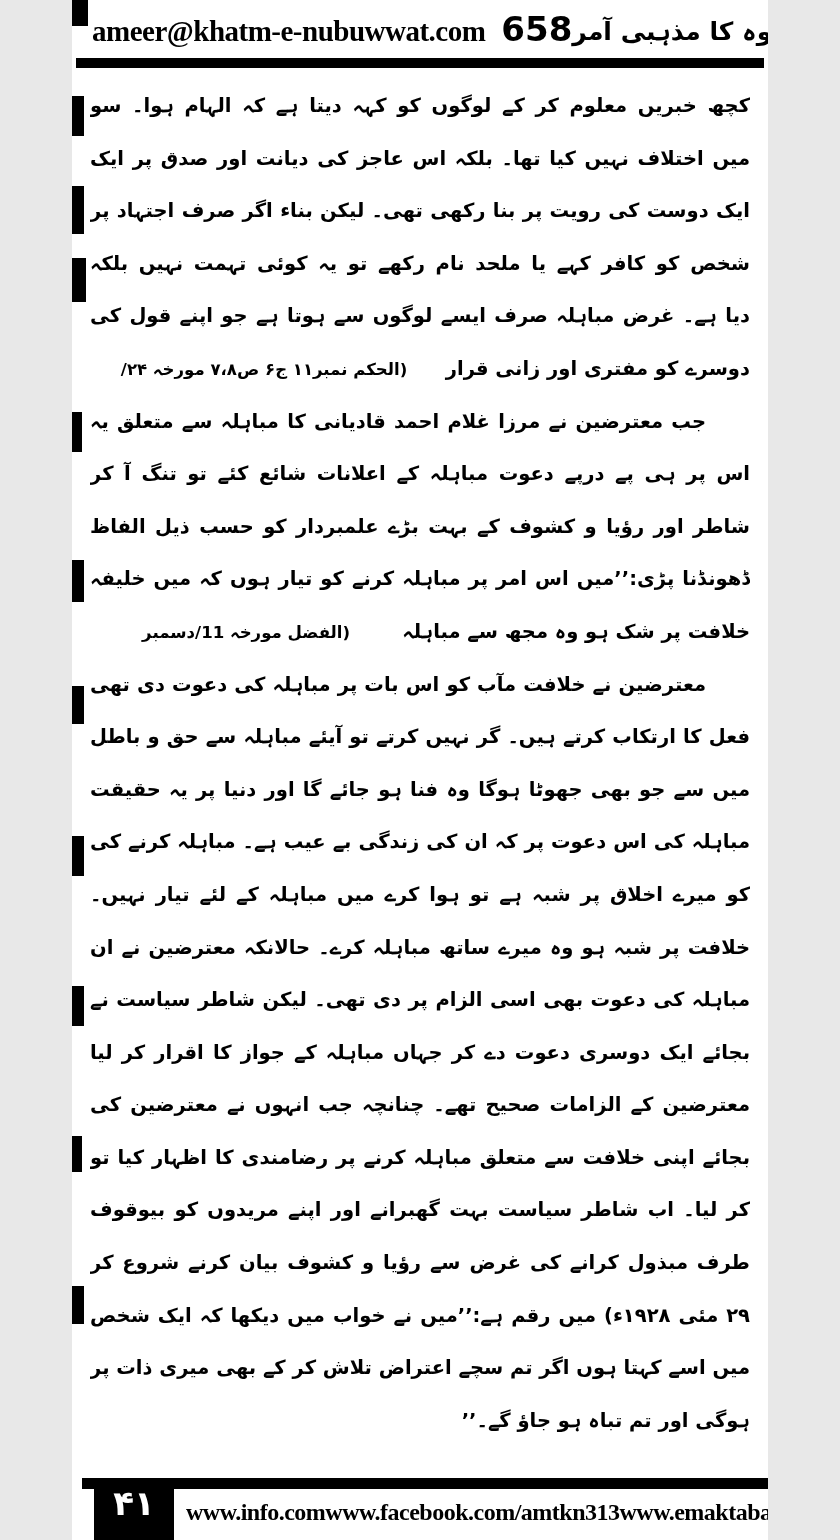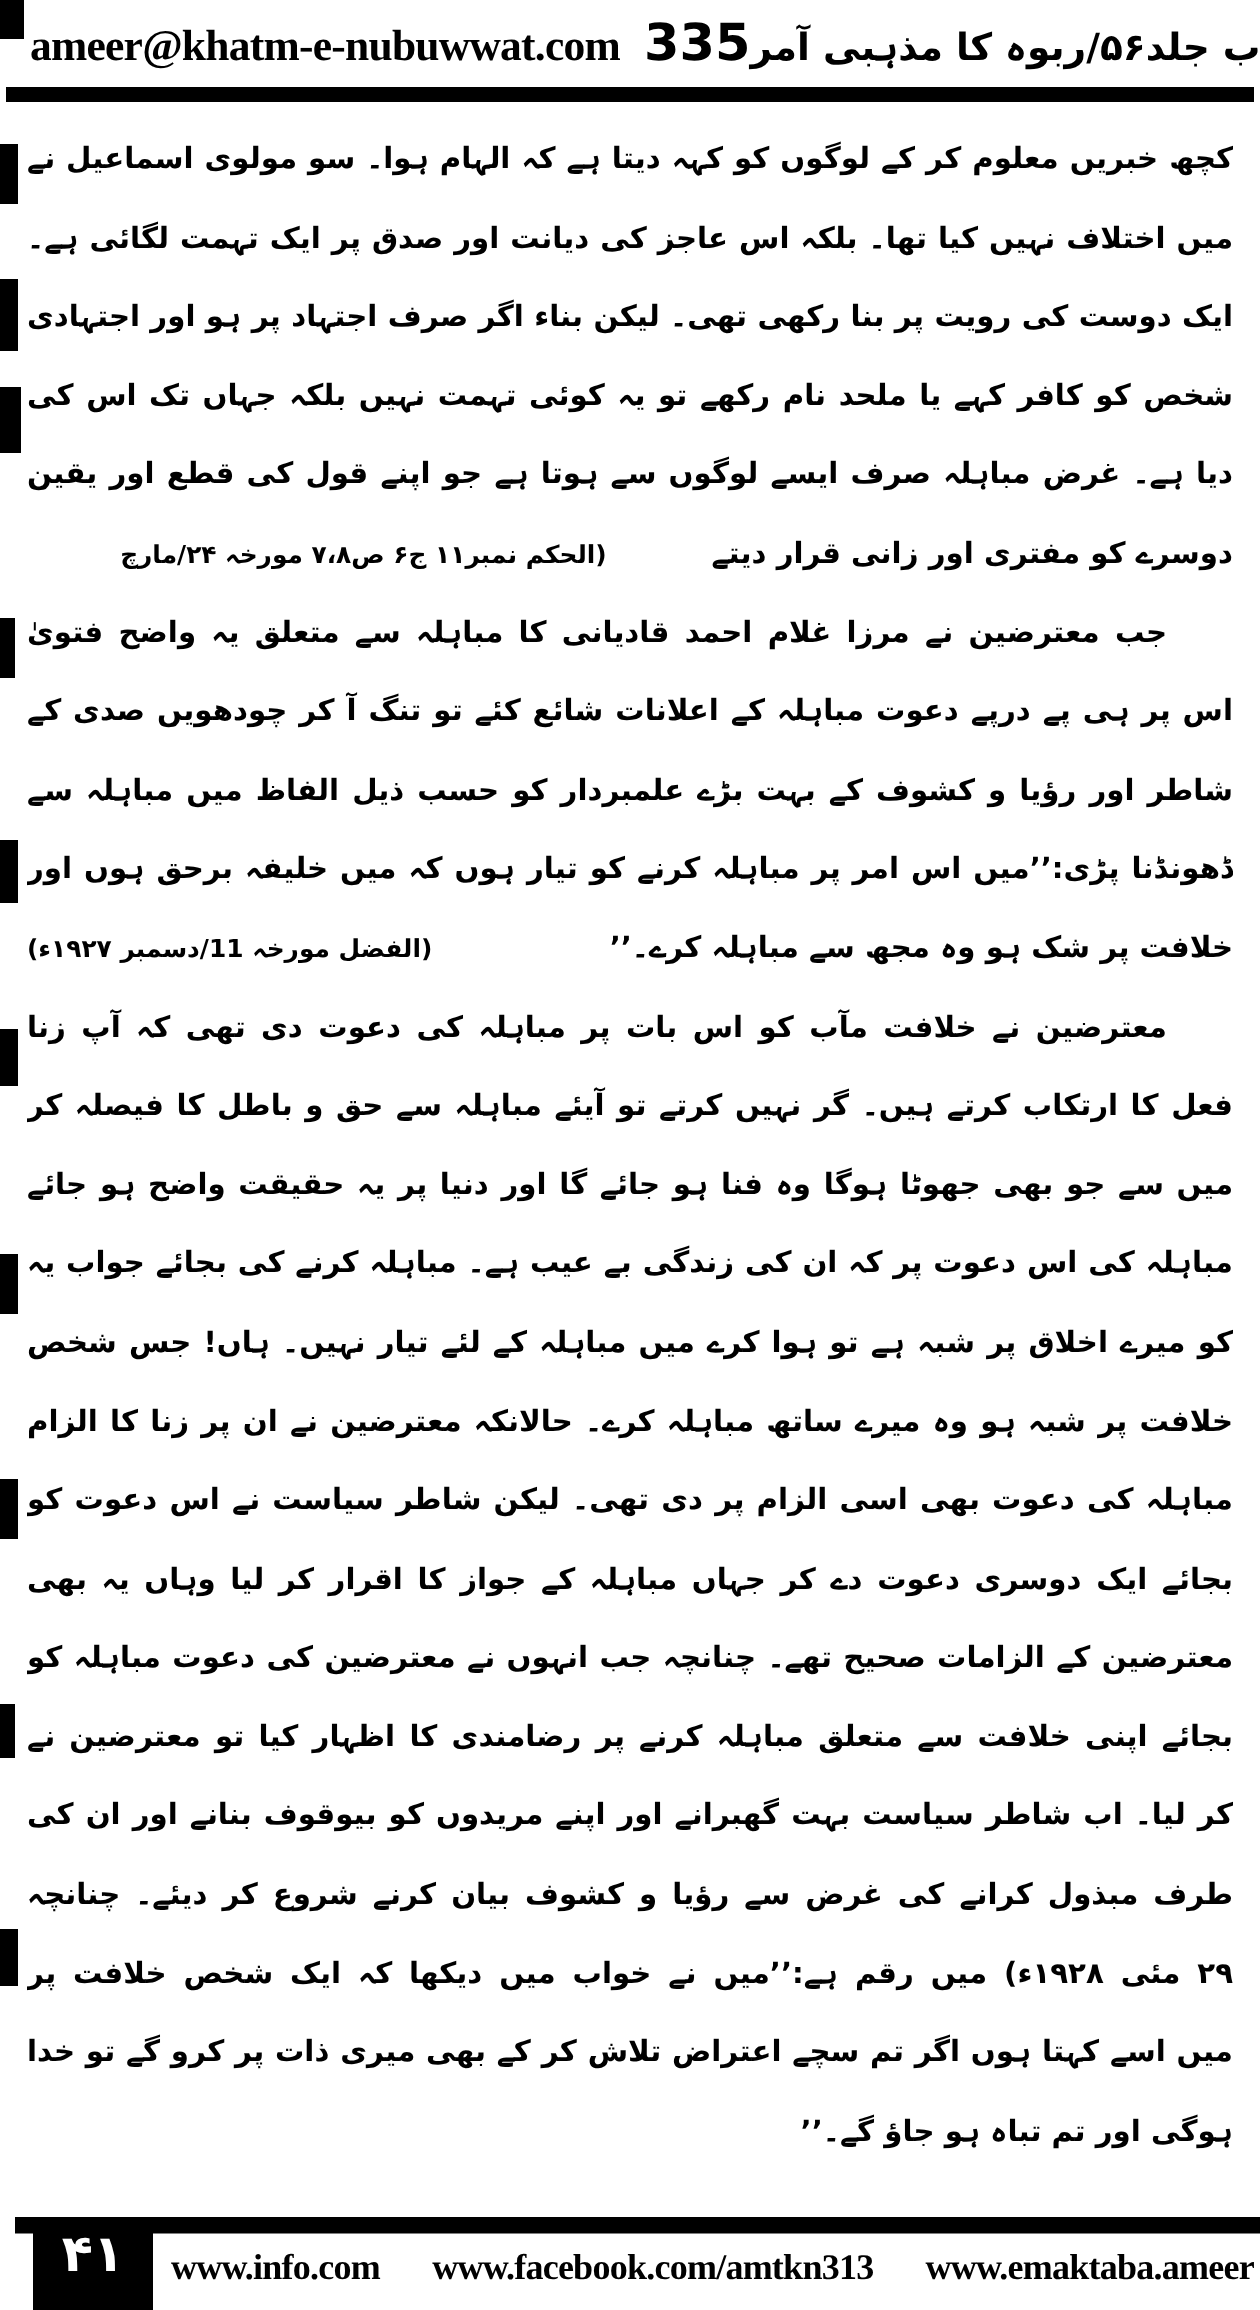--- a/index.html
+++ b/index.html
@@ -1,18 +1,18 @@
 <!DOCTYPE html>
 <html lang="ur"><head>
 <meta charset="utf-8">
 <style>
   html,body{margin:0;padding:0;background:#e8e8e8;}
   .page{
     position:relative;
-    width:840px;height:1540px;
+    width:696px;height:1540px;
     margin:0 auto;
     background:#ffffff;
     color:#000;
     overflow:hidden;
     font-family:"DejaVu Sans",sans-serif;
   }
   
   .header{
     display:flex;justify-content:space-between;align-items:flex-end;
     padding:14px 20px 4px 20px;
@@ -68,21 +68,21 @@
   .artifact{position:absolute;left:0;background:#000;}
 </style>
 </head>
 <body>
 
 <div class="page">
 
   <div class="header">
     <div class="header-left">
       <span class="email">ameer@khatm-e-nubuwwat.com</span>
-      <span class="pagenum">335</span>
+      <span class="pagenum">658</span>
     </div>
     <span class="title" dir="rtl">احتساب جلد۵۶/ربوہ کا مذہبی آمر</span>
   </div>
 
   <div class="rule"></div>
 
   <div class="body" id="body-lines">
       <div class="line j">کچھ خبریں معلوم کر کے لوگوں کو کہہ دیتا ہے کہ الہام ہوا۔ سو مولوی اسماعیل نے کوئی اجتہادی مسئلہ</div>
       <div class="line j">میں اختلاف نہیں کیا تھا۔ بلکہ اس عاجز کی دیانت اور صدق پر ایک تہمت لگائی ہے۔ جس کی اپنے</div>
       <div class="line j">ایک دوست کی رویت پر بنا رکھی تھی۔ لیکن بناء اگر صرف اجتہاد پر ہو اور اجتہادی طور پر اگر کوئی کسی</div>

